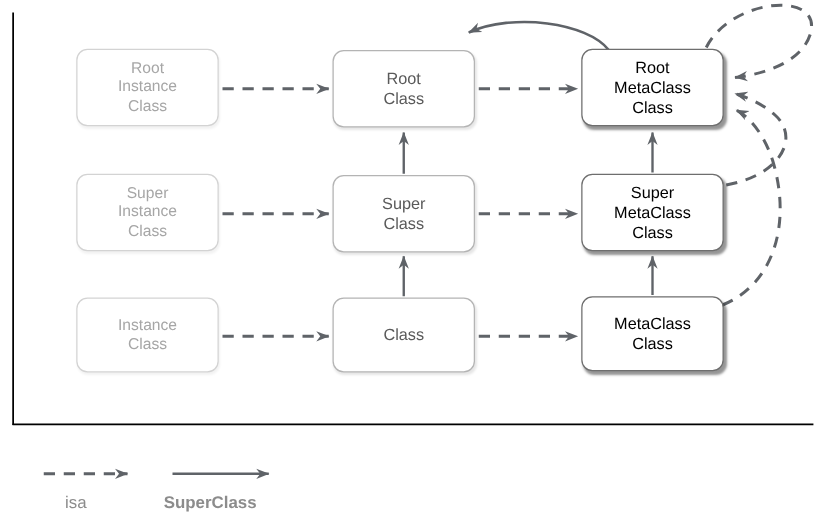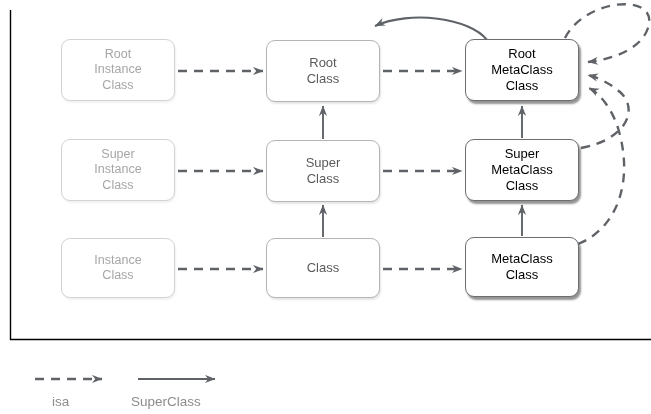--- a/index.html
+++ b/index.html
@@ -128,15 +128,15 @@
   <div class="node metaclass" style="left:465px; top:39px;  width:114px; height:62px;">Root
 MetaClass
 Class</div>
   <div class="node metaclass" style="left:465px; top:139px; width:114px; height:62px;">Super
 MetaClass
 Class</div>
   <div class="node metaclass" style="left:465px; top:237px; width:114px; height:60px;">MetaClass
 Class</div>
 
   <div class="legend-label" style="left:52px; top:394px;text-align:center;">isa</div>
-  <div class="legend-label" style="left:131px; top:394px;">SuperClass</div>
+  <div class="legend-label" style="left:131px; top:394px;font-weight:bold;">SuperClass</div>
 
 </div>
 
 </body></html>

